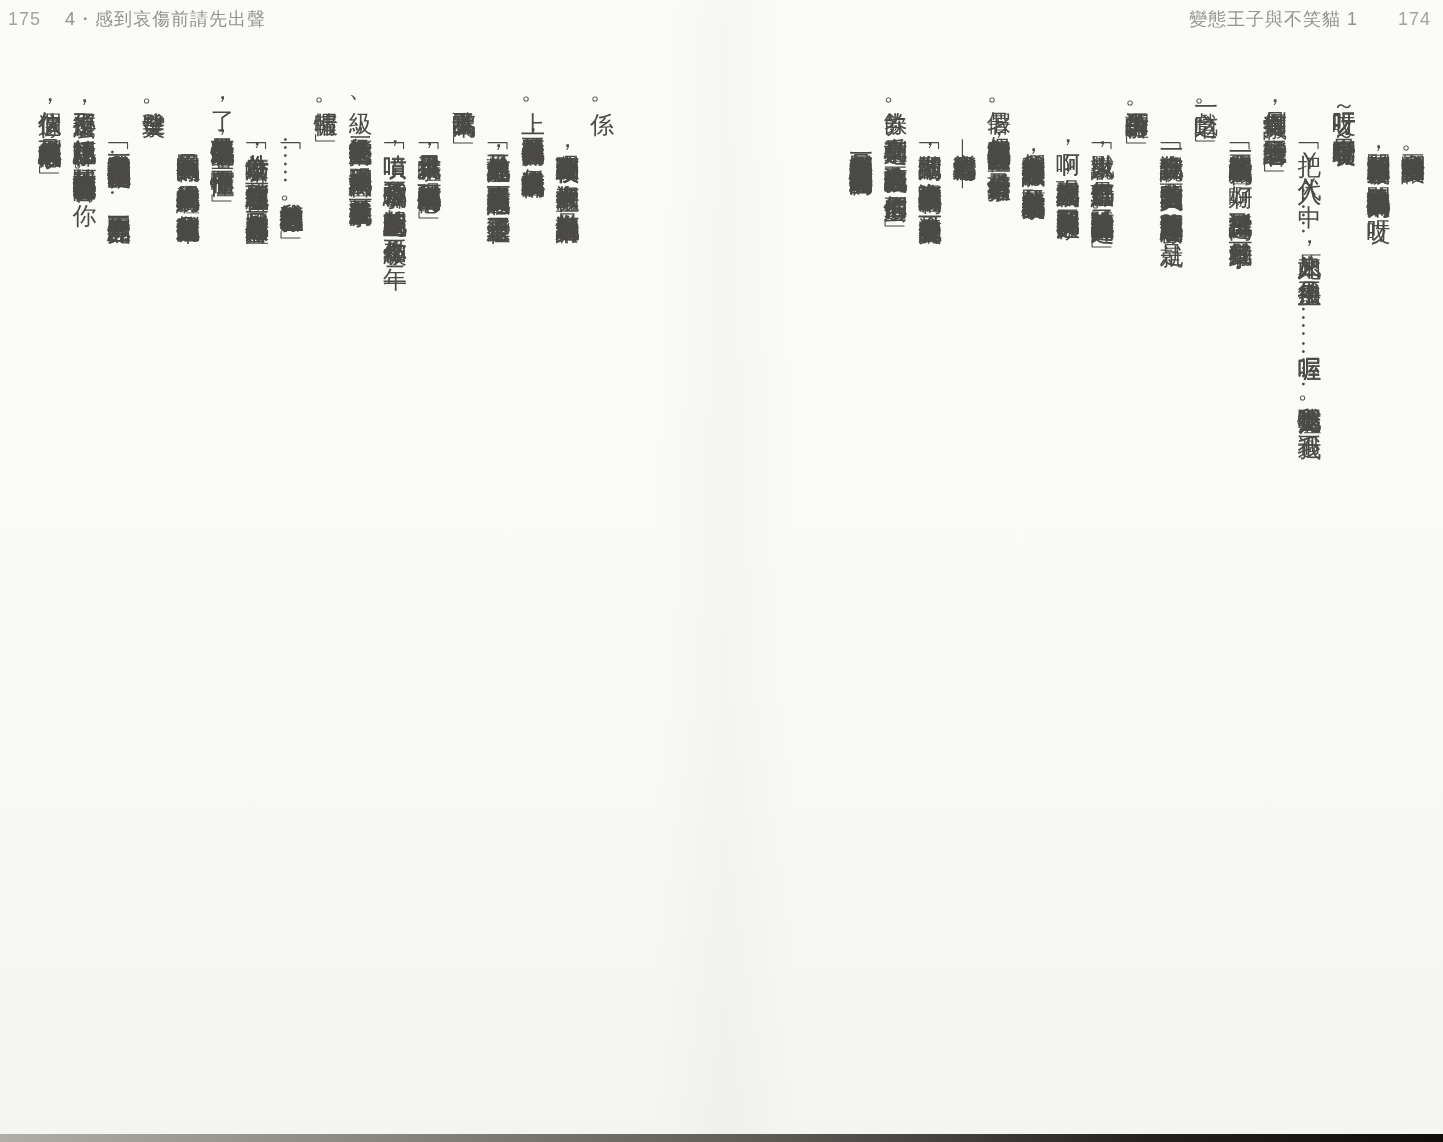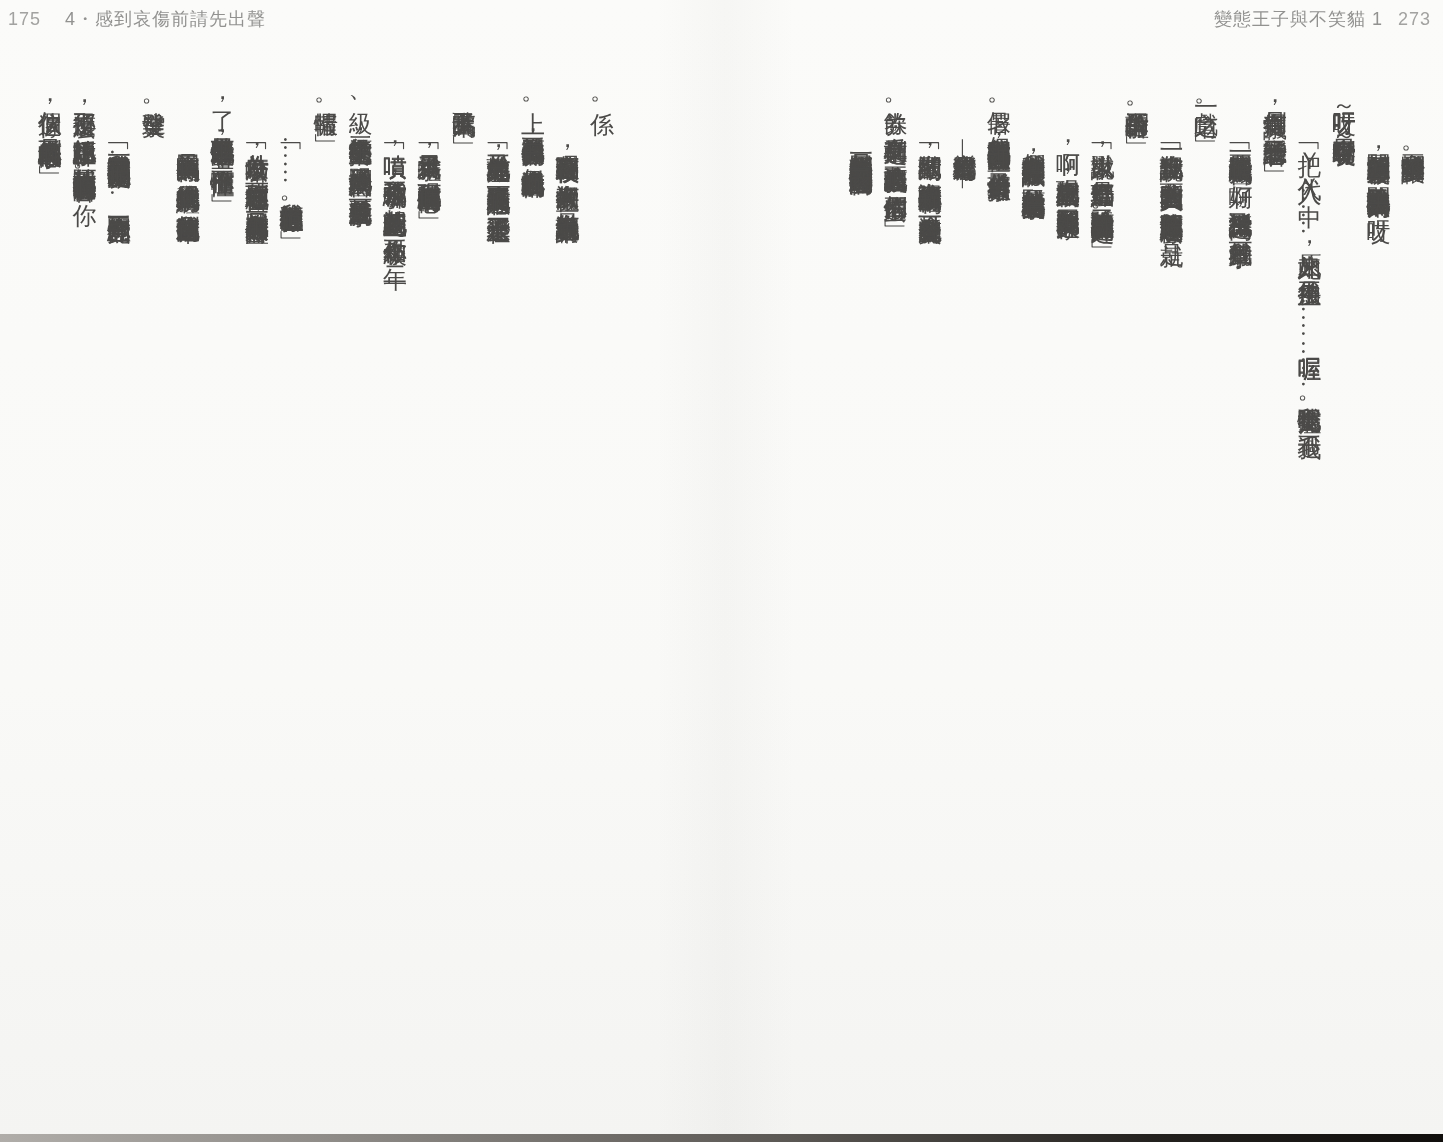--- a/index.html
+++ b/index.html
@@ -16,21 +16,21 @@
   
   .running-header{
     position:absolute;top:7px;
     display:flex;align-items:flex-start;
     color:#9a9a98;
     font-family:"Liberation Sans","DejaVu Sans",sans-serif;
     font-size:18px;line-height:24px;letter-spacing:1px;
     white-space:nowrap;
   }
   .running-header.left{left:8px;gap:24px;}
-  .running-header.right{right:12px;gap:15px;}
+  .running-header.right{right:12px;gap:40px;}
   .pagenum{font-size:18px;color:#a2a2a0;}
   .header-title{color:#929290;text-align:right;}
   
   .page-text{
     position:absolute;top:93px;height:992px;
     writing-mode:vertical-rl;
     -webkit-writing-mode:vertical-rl;
     text-orientation:mixed;
     font-size:24px;
     line-height:34.5px;
@@ -60,21 +60,21 @@
 
   <div class="gutter-shade"></div>
 
   <div class="running-header left">
     <span class="pagenum">175</span>
     <span class="header-title">4・感到哀傷前請先出聲</span>
   </div>
 
   <div class="running-header right">
     <span class="header-title">變態王子與不笑貓 1</span>
-    <span class="pagenum">273</span>
+    <span class="pagenum">174</span>
   </div>
 
   <div class="page-text right-page-text">
       <div class="col indent">夏蟬喧鬧的叫聲吵得讓人受不了。</div>
       <div class="col indent">晨間新聞的氣象姐姐穿著短袖套裝，一臉開心地說今天也是個豔陽高照的大晴天，哎呀</div>
       <div class="col">呀哎呀呀～全日本列島哎呀呀哎呀呀～</div>
       <div class="col indent">「把Ｙ代入Ｘ中……原來如此，然後再加上Ｚ……喔喔喔……我完全搞不懂呢。不過我</div>
       <div class="col">倒是有個提議，變態王子請聽聽看。」</div>
       <div class="col indent">「要用這些講義開一場紙飛機大會嗎？好啊，讓紙飛機飛得又高又遠，可是我的拿手好</div>
       <div class="col">戲之一唷。」</div>

